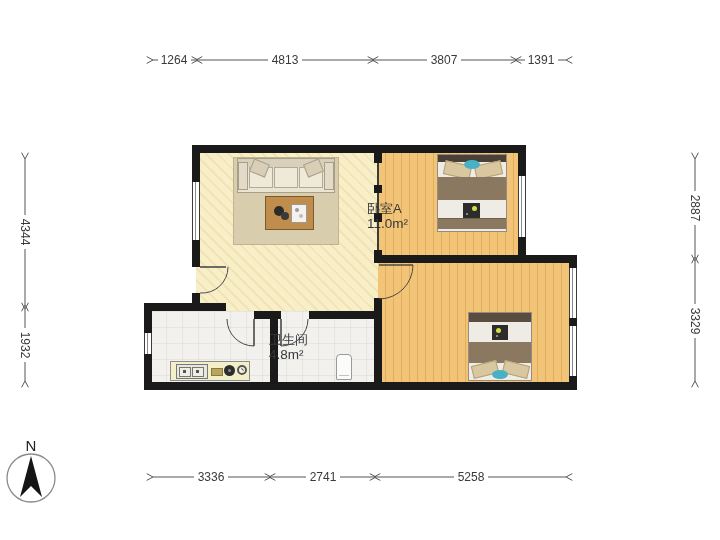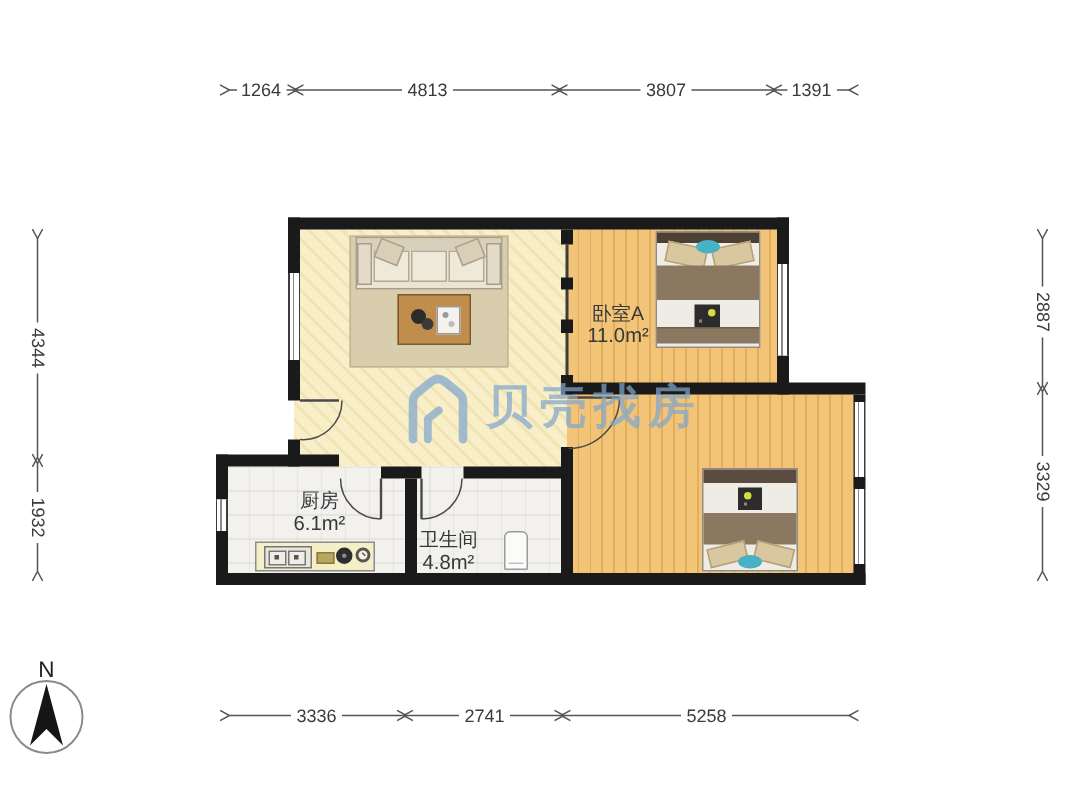--- a/index.html
+++ b/index.html
@@ -14,21 +14,21 @@
   .floor-tile{background:#f2f1ee;
     background-image:repeating-linear-gradient(to right,rgba(0,0,0,.05) 0 1px,transparent 1px 16px),
                      repeating-linear-gradient(to bottom,rgba(0,0,0,.05) 0 1px,transparent 1px 16px);}
   
   .wall{position:absolute;background:#1a1a1a;z-index:4;}
   .partition{position:absolute;background:#3c3c3c;z-index:3;}
   .win-v{position:absolute;z-index:5;
     background:linear-gradient(to right,#3c3c3c 0 1px,#fff 1px 3px,#8a8a8a 3px 4px,#fff 4px 7px,#3c3c3c 7px 8px);}
   
   .furn{position:absolute;z-index:2;}
-  .room-label{position:absolute;z-index:5;width:90px;text-align:center;color:#35383b;
+  .room-label{position:absolute;z-index:5;width:90px;color:#35383b;
               font-size:13px;line-height:15px;}
   .room-label .area{font-size:13.5px;}
   #overlay{position:absolute;left:0;top:0;z-index:6;pointer-events:none;}
   #watermark{position:absolute;z-index:7;display:flex;align-items:center;gap:8px;
              color:rgba(128,166,206,.72);}
   #watermark .wm-text{font-size:31px;letter-spacing:5px;font-weight:bold;white-space:nowrap;}
   .dimtext{font-size:12px;fill:#3a3a3a;}
 </style>
 </head>
 <body>
@@ -146,25 +146,21 @@
   <div class="wall" style="left:192px;top:209px;width:8px;height:2px;"></div>
   <div class="win-v" style="left:518px;top:176px;width:8px;height:61px;"></div>
   <div class="win-v" style="left:569px;top:268px;width:8px;height:50px;"></div>
   <div class="win-v" style="left:569px;top:326px;width:8px;height:50px;"></div>
   <div class="win-v" style="left:144px;top:333px;width:8px;height:21px;"></div>
 
   <div class="room-label" style="left:367px;top:201px;">
     <div>卧室A</div>
     <div class="area">11.0m²</div>
   </div>
-  <div class="room-label" style="left:168px;top:326px;">
-    <div>厨房</div>
-    <div class="area">6.1m²</div>
-  </div>
-  <div class="room-label" style="left:254px;top:332px;margin-top:20px;">
+  <div class="room-label" style="left:269px;top:332px;">
     <div>卫生间</div>
     <div class="area">4.8m²</div>
   </div>
 
   <svg id="overlay" width="720" height="540" viewBox="0 0 720 540">
     <defs>
       <marker id="chv" viewBox="0 0 10 10" refX="1.5" refY="5" markerWidth="9" markerHeight="9" orient="auto-start-reverse">
         <path d="M8.5 1.2 L1.5 5 L8.5 8.8" fill="none" stroke="#555" stroke-width="1.1"></path>
       </marker>
     </defs>
@@ -247,21 +243,14 @@
         </g>
     </g>
 
     <g>
       <text x="31" y="451" text-anchor="middle" font-size="15" fill="#222">N</text>
       <circle cx="31" cy="478" r="24" fill="none" stroke="#8a8a8a" stroke-width="1.3"></circle>
       <polygon points="31,456 42,497 31,486 20,497" fill="#151515"></polygon>
     </g>
   </svg>
 
-  <div id="watermark" style="left:268px;top:243px;height:56px;">
-    <svg width="48" height="50" viewBox="0 0 46 48">
-      <path d="M7 45 V21 Q7 17.5 9.8 15.3 L18.8 8 Q23 4.7 27.2 8 L36.2 15.3 Q39 17.5 39 21 V45" fill="none" stroke="rgba(128,166,206,.72)" stroke-width="5.5" stroke-linecap="round" stroke-linejoin="round"></path>
-      <path d="M16.5 45 V32 L23.5 26.5" fill="none" stroke="rgba(128,166,206,.72)" stroke-width="5" stroke-linecap="round" stroke-linejoin="round"></path>
-    </svg>
-    <span class="wm-text">贝壳找房</span>
-  </div>
 
 </div>
 
 </body></html>

